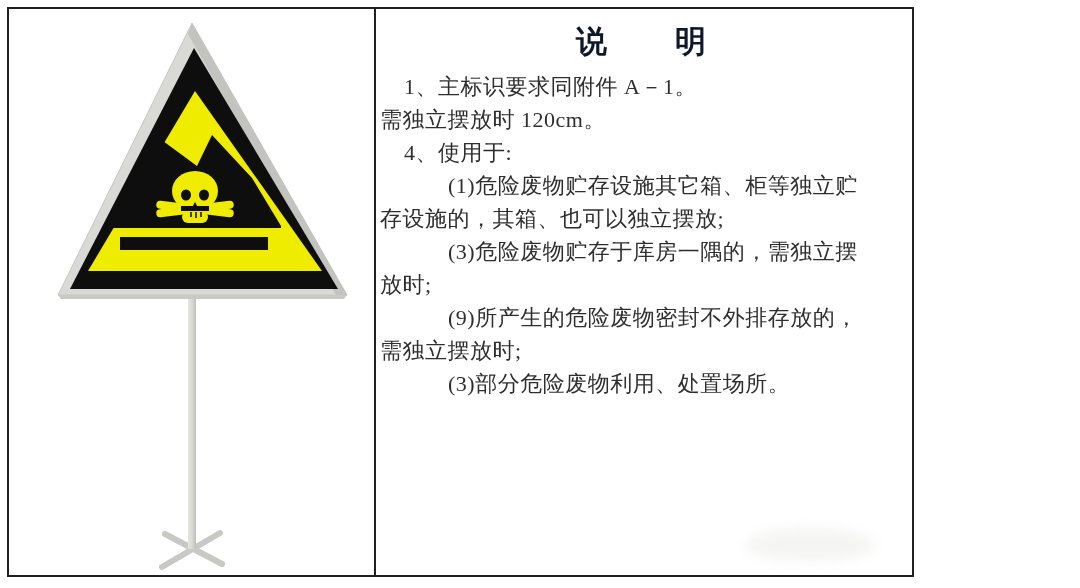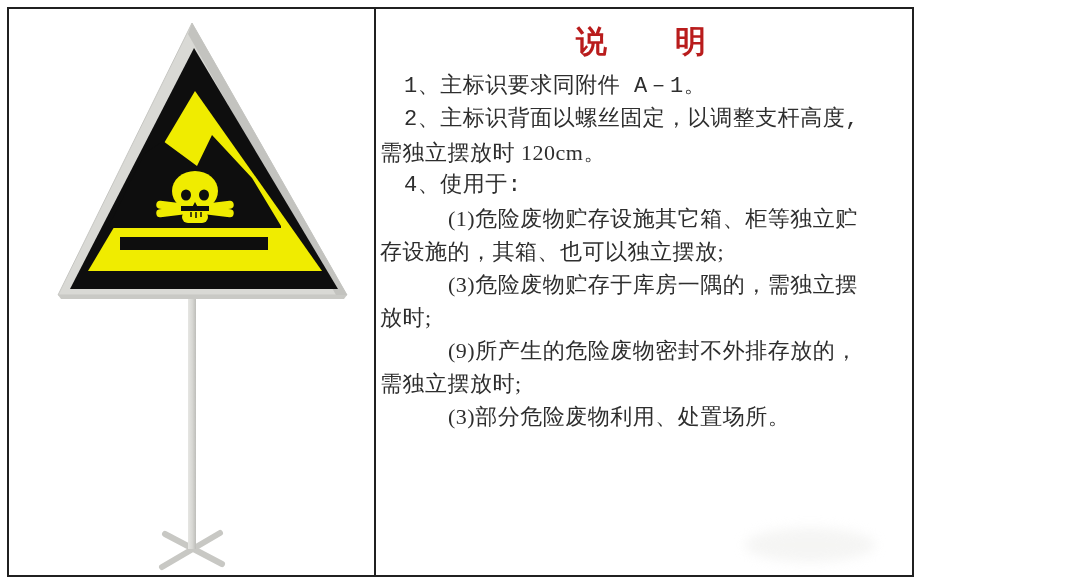--- a/index.html
+++ b/index.html
@@ -10,29 +10,29 @@
   .outer-box{
     position:absolute;left:7px;top:7px;width:907px;height:570px;
     box-sizing:border-box;border:2px solid #202020;background:transparent;
   }
   .divider{
     position:absolute;left:374px;top:7px;width:2px;height:570px;background:#202020;
   }
   .sign-svg{position:absolute;left:0;top:0;width:1080px;height:588px;}
   .notes-title{
     position:absolute;left:380px;top:20px;width:524px;height:44px;
-    text-align:center;font-size:31px;font-weight:bold;color:#b91c1c;
+    text-align:center;font-size:31px;font-weight:bold;color:#0f172a;
     letter-spacing:2px;line-height:44px;
   }
   .notes-body{
     position:absolute;left:380px;top:70px;width:526px;color:#2e2e2e;
     font-size:22px;line-height:33px;letter-spacing:0.5px;
   }
   .line{white-space:nowrap;}
-  .ind-num{padding-left:24px;font-family:Liberation Mono, monospace;}
+  .ind-num{padding-left:24px;}
   .ind-sub{padding-left:68px;}
   .ind-none{padding-left:0;}
   .smudge{
     position:absolute;left:745px;top:528px;width:130px;height:34px;border-radius:50%;
     background:#ededeb;filter:blur(6px);opacity:.55;
   }
 </style>
 </head>
 <body>
 
@@ -86,21 +86,20 @@
 </svg>
 
 <div class="outer-box"></div>
 <div class="divider"></div>
 <div class="smudge"></div>
 
 <div class="notes-title">说　　明</div>
 
 <div class="notes-body">
   <div class="line ind-num">1、主标识要求同附件 A－1。</div>
-  <div class="line ind-num">2、主标识背面以螺丝固定，以调整支杆高度,</div>
   <div class="line ind-none">需独立摆放时 120cm。</div>
   <div class="line ind-num">4、使用于:</div>
   <div class="line ind-sub">(1)危险废物贮存设施其它箱、柜等独立贮</div>
   <div class="line ind-none">存设施的，其箱、也可以独立摆放;</div>
   <div class="line ind-sub">(3)危险废物贮存于库房一隅的，需独立摆</div>
   <div class="line ind-none">放时;</div>
   <div class="line ind-sub">(9)所产生的危险废物密封不外排存放的，</div>
   <div class="line ind-none">需独立摆放时;</div>
   <div class="line ind-sub">(3)部分危险废物利用、处置场所。</div>
 </div>

